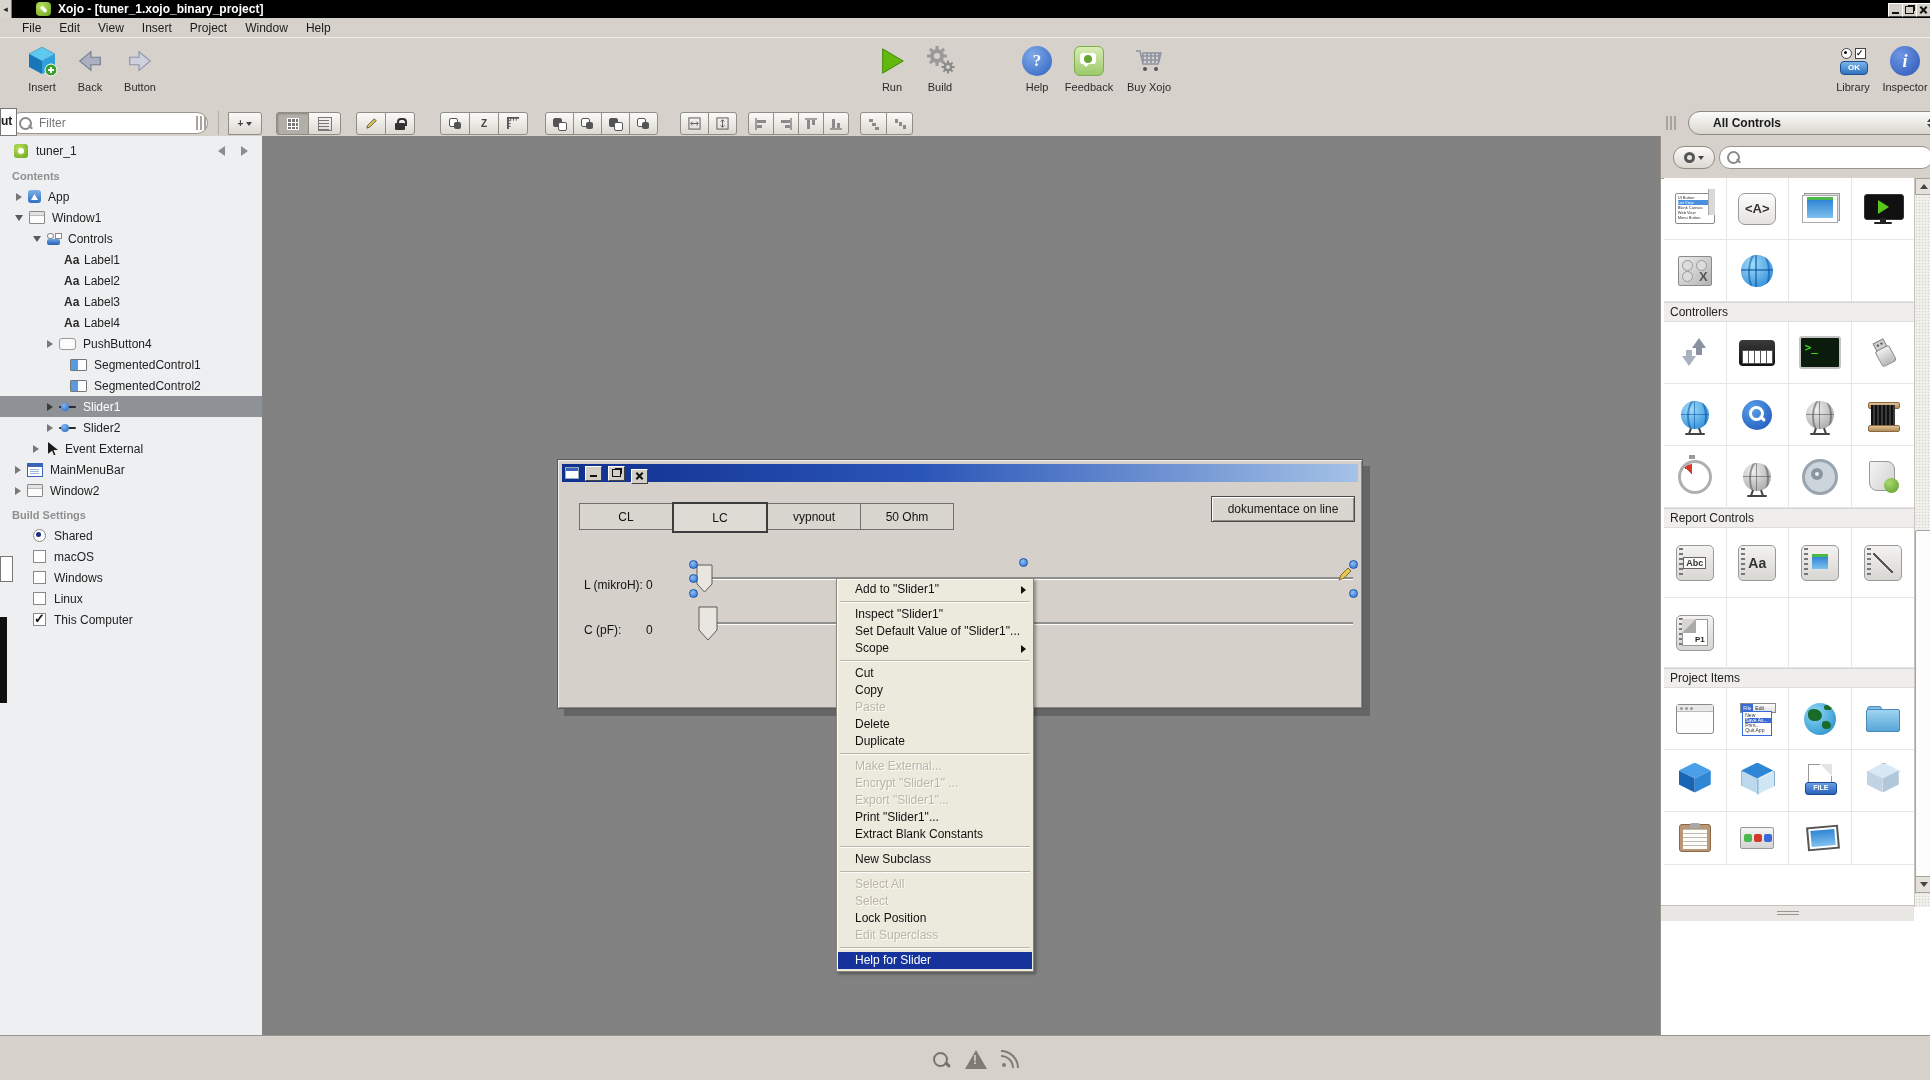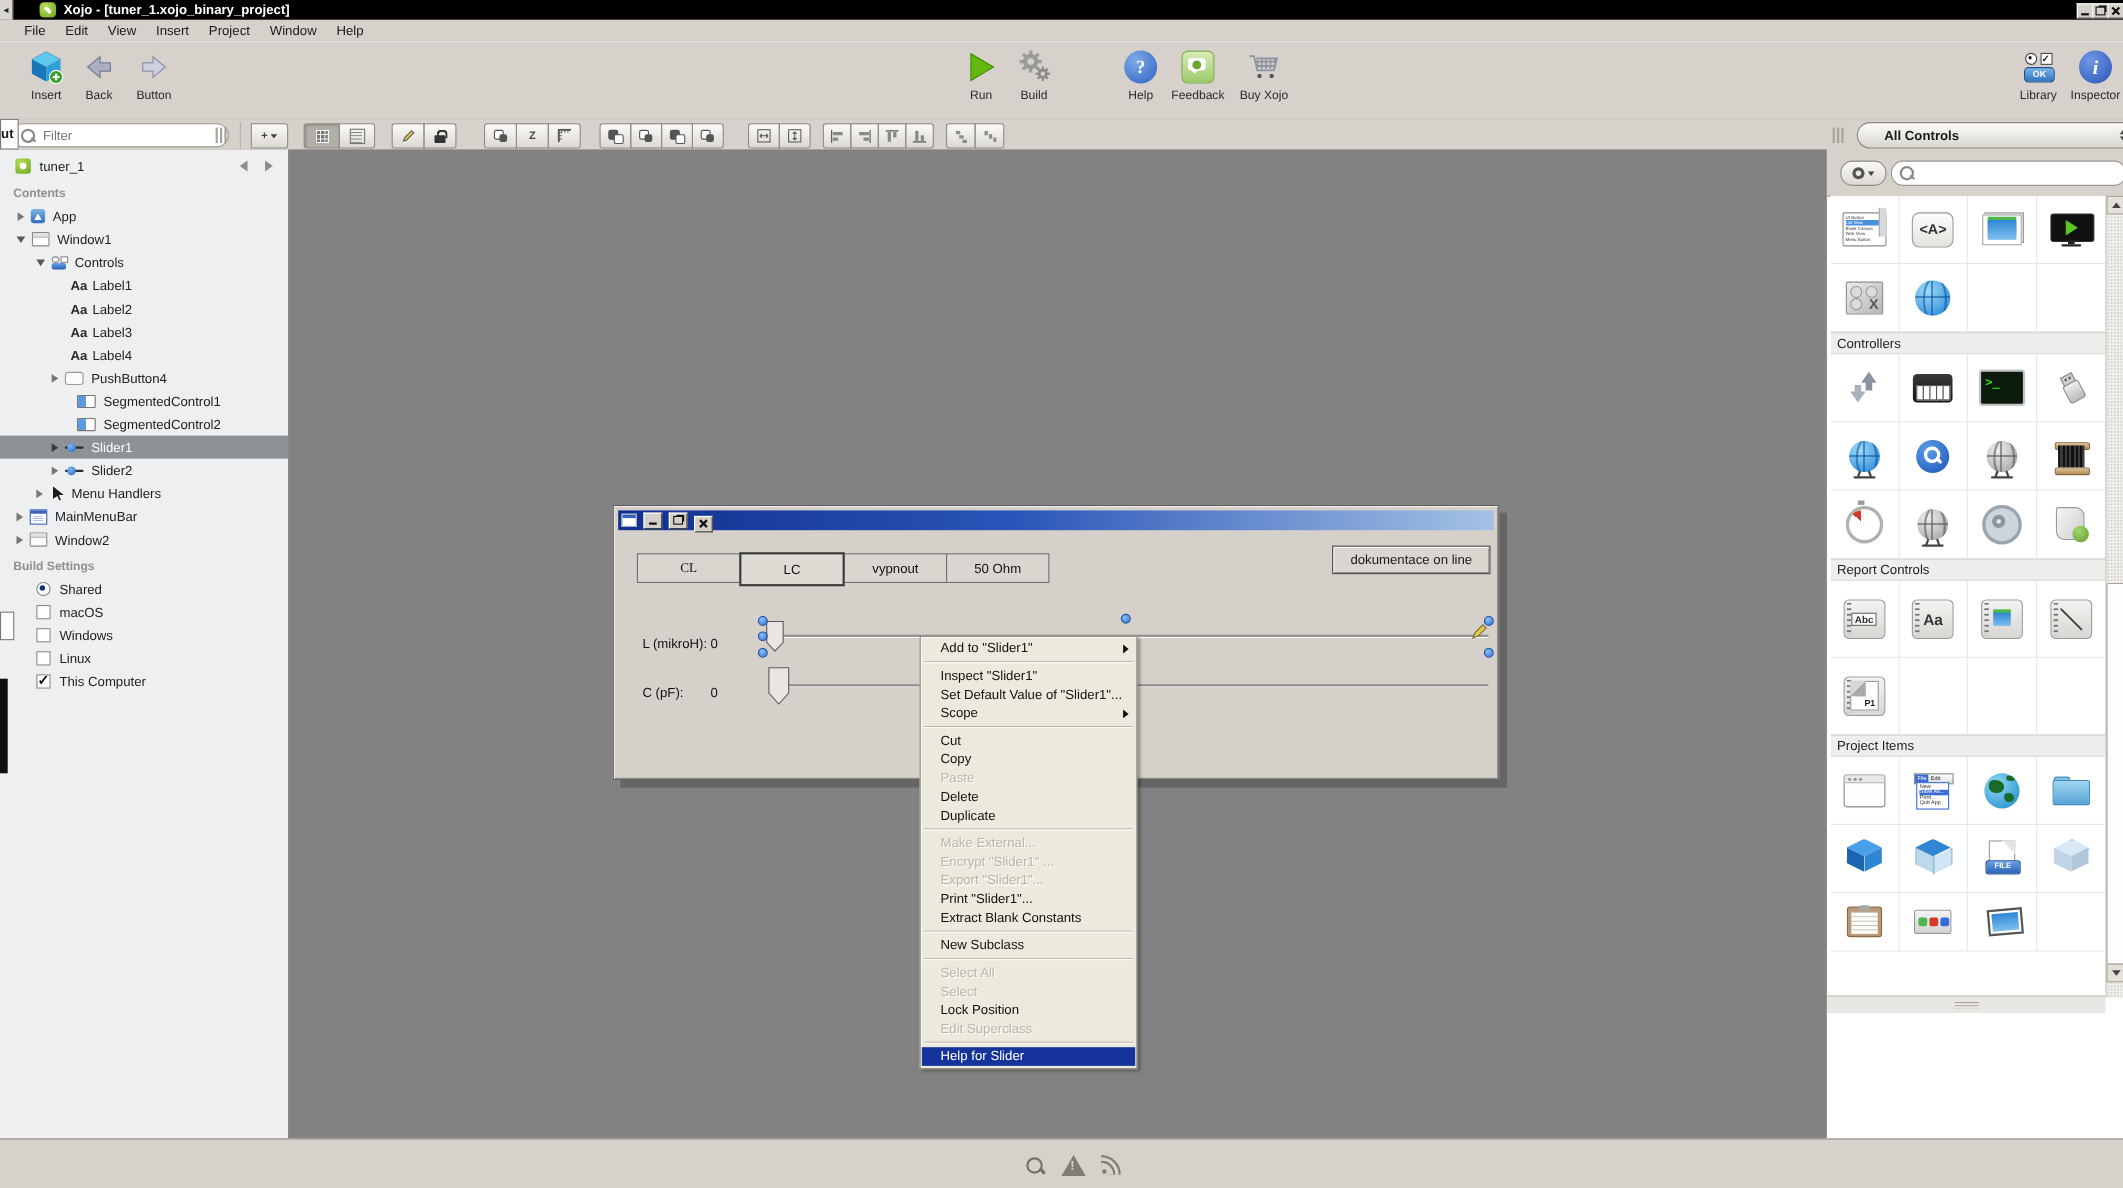--- a/index.html
+++ b/index.html
@@ -123,21 +123,21 @@
   box-shadow:inset 1px 1px 0 #f2f0ec,inset -1px -1px 0 #8f8b83,7px 7px 0 rgba(66,66,66,0.45);}
 #dtitle{position:absolute;left:4px;top:4px;right:4px;height:18px;
   background:linear-gradient(90deg,#10308e,#2a55b8 45%,#a4c2e6);display:flex;align-items:center;padding:0 3px;gap:4px;}
 #dtitle .dico{width:12px;height:10px;background:#fff;border:1px solid #9ab;position:relative;flex:none;}
 #dtitle .dico::before{content:"";position:absolute;left:0;top:0;width:100%;height:3px;background:#3a62b8;}
 #dtitle .dtext{color:#fff;font-weight:bold;font-size:12px;flex:1;white-space:nowrap;}
 #dtitle .winbtn{position:static;margin-left:2px;width:15px;height:13px;}
 .seggroup{position:absolute;display:flex;}
 .seg{height:25px;border:1px solid #707070;margin-left:-1px;background:#d9d6cf;
   display:flex;align-items:center;justify-content:center;font-size:12px;color:#111;}
-.seg:first-child{margin-left:0;font-family:Liberation Serif, serif;}
+.seg:first-child{margin-left:0;}
 .seg.sel{border:2px solid #3c3c3c;z-index:2;background:#dedbd4;height:27px;margin-top:-1px;}
 .docbtn{position:absolute;left:653px;top:36px;width:142px;height:24px;background:#d9d6cf;border:1px solid #4a4a4a;
   box-shadow:inset 1px 1px 0 #fff,inset -1px -1px 0 #8f8b83;display:flex;align-items:center;justify-content:center;font-size:12px;}
 .dlabel{position:absolute;font-size:12px;color:#111;}
 .track{position:absolute;height:2px;background:#8f8f8f;border-bottom:1px solid #fdfdfd;}
 .thumb{position:absolute;}
 .handle{position:absolute;width:7px;height:7px;border-radius:50%;background:radial-gradient(circle at 35% 30%,#8fc0f4,#2f6fd0);border:1px solid #1c50a8;}
 .pencil{position:absolute;width:16px;height:16px;}
 
 #ctxmenu{left:836px;top:578px;width:194px;background:#ece9dd;border:1px solid #8a867c;
@@ -674,21 +674,21 @@
         <span>Slider1</span>
       </div>
       <div class="trow" style="padding-left:47px;">
         <span class="disc right"></span>
         <span class="ti ti-slider"></span>
         <span>Slider2</span>
       </div>
       <div class="trow" style="padding-left:33px;">
         <span class="disc right"></span>
         <span class="ti ti-events"></span>
-        <span>Menu Handlers</span>
+        <span>Event External</span>
       </div>
       <div class="trow" style="padding-left:15px;">
         <span class="disc right"></span>
         <span class="ti ti-menubar"></span>
         <span>MainMenuBar</span>
       </div>
       <div class="trow" style="padding-left:15px;">
         <span class="disc right"></span>
         <span class="ti ti-window"></span>
         <span>Window2</span>

